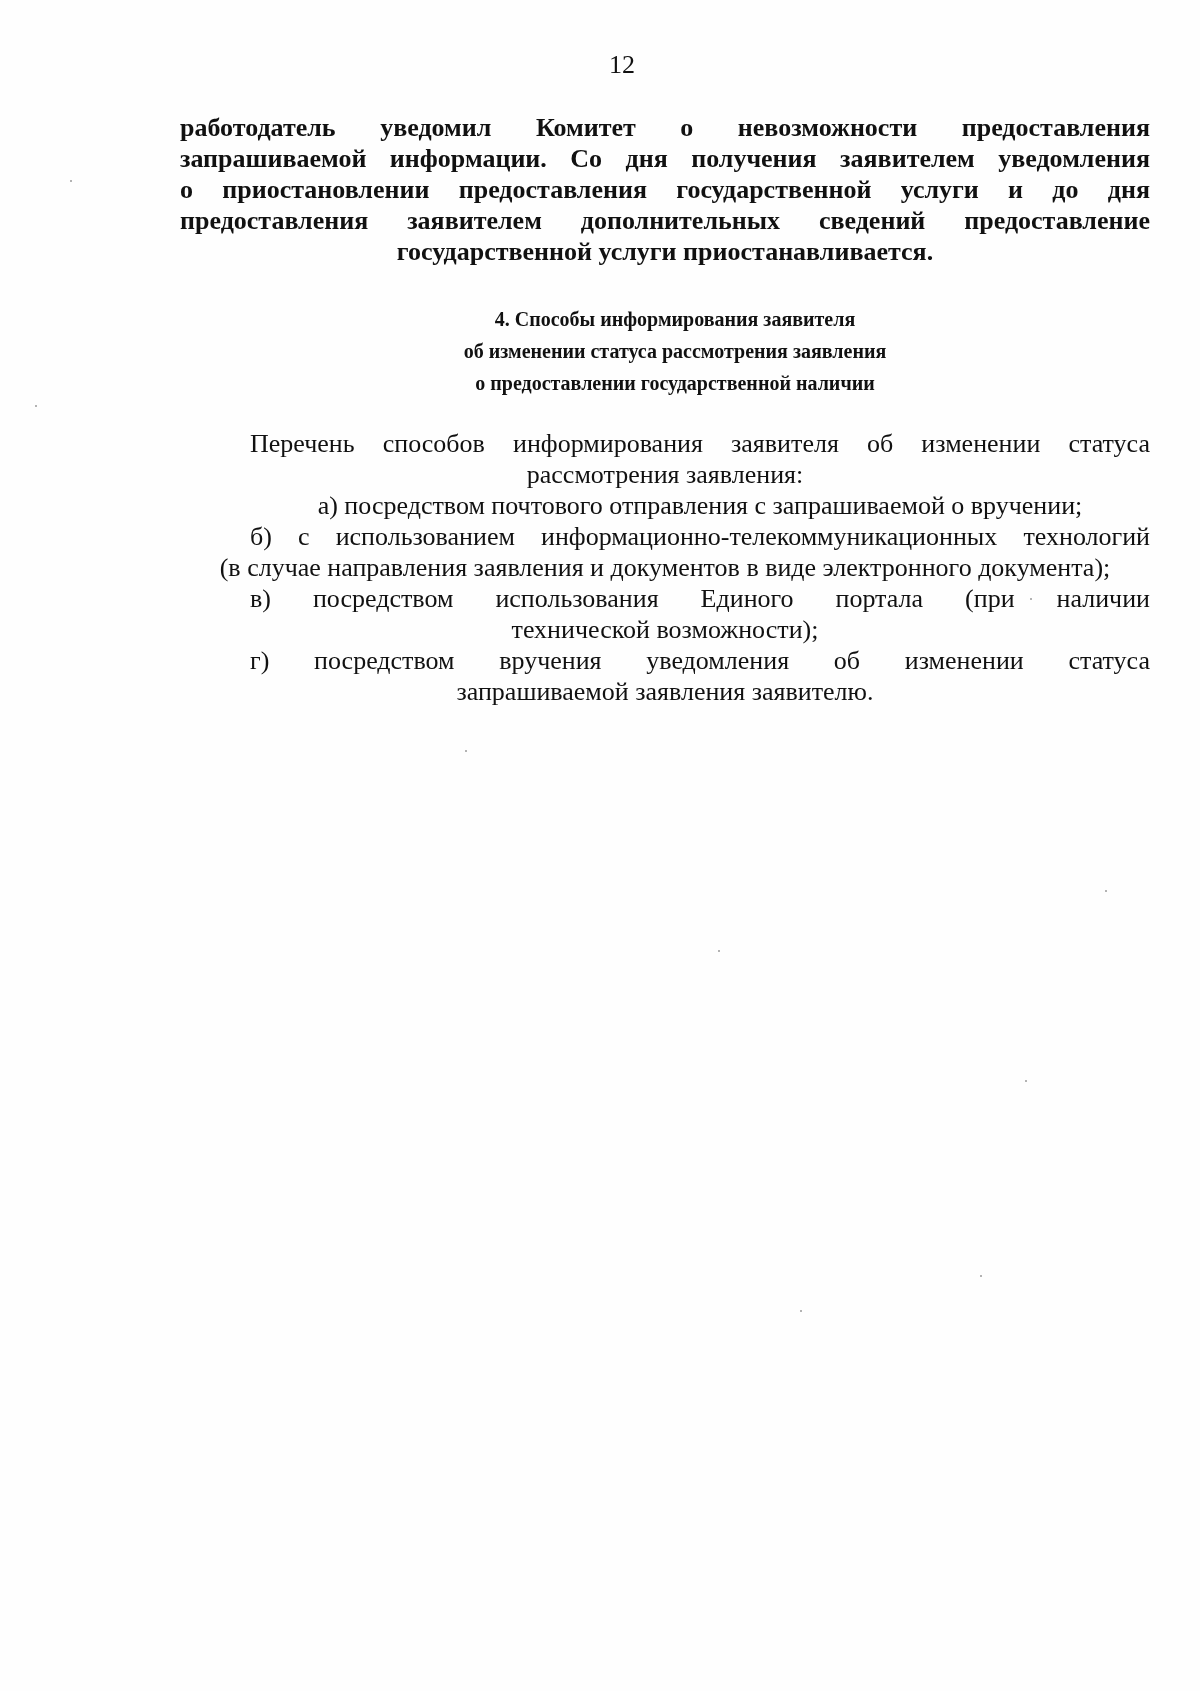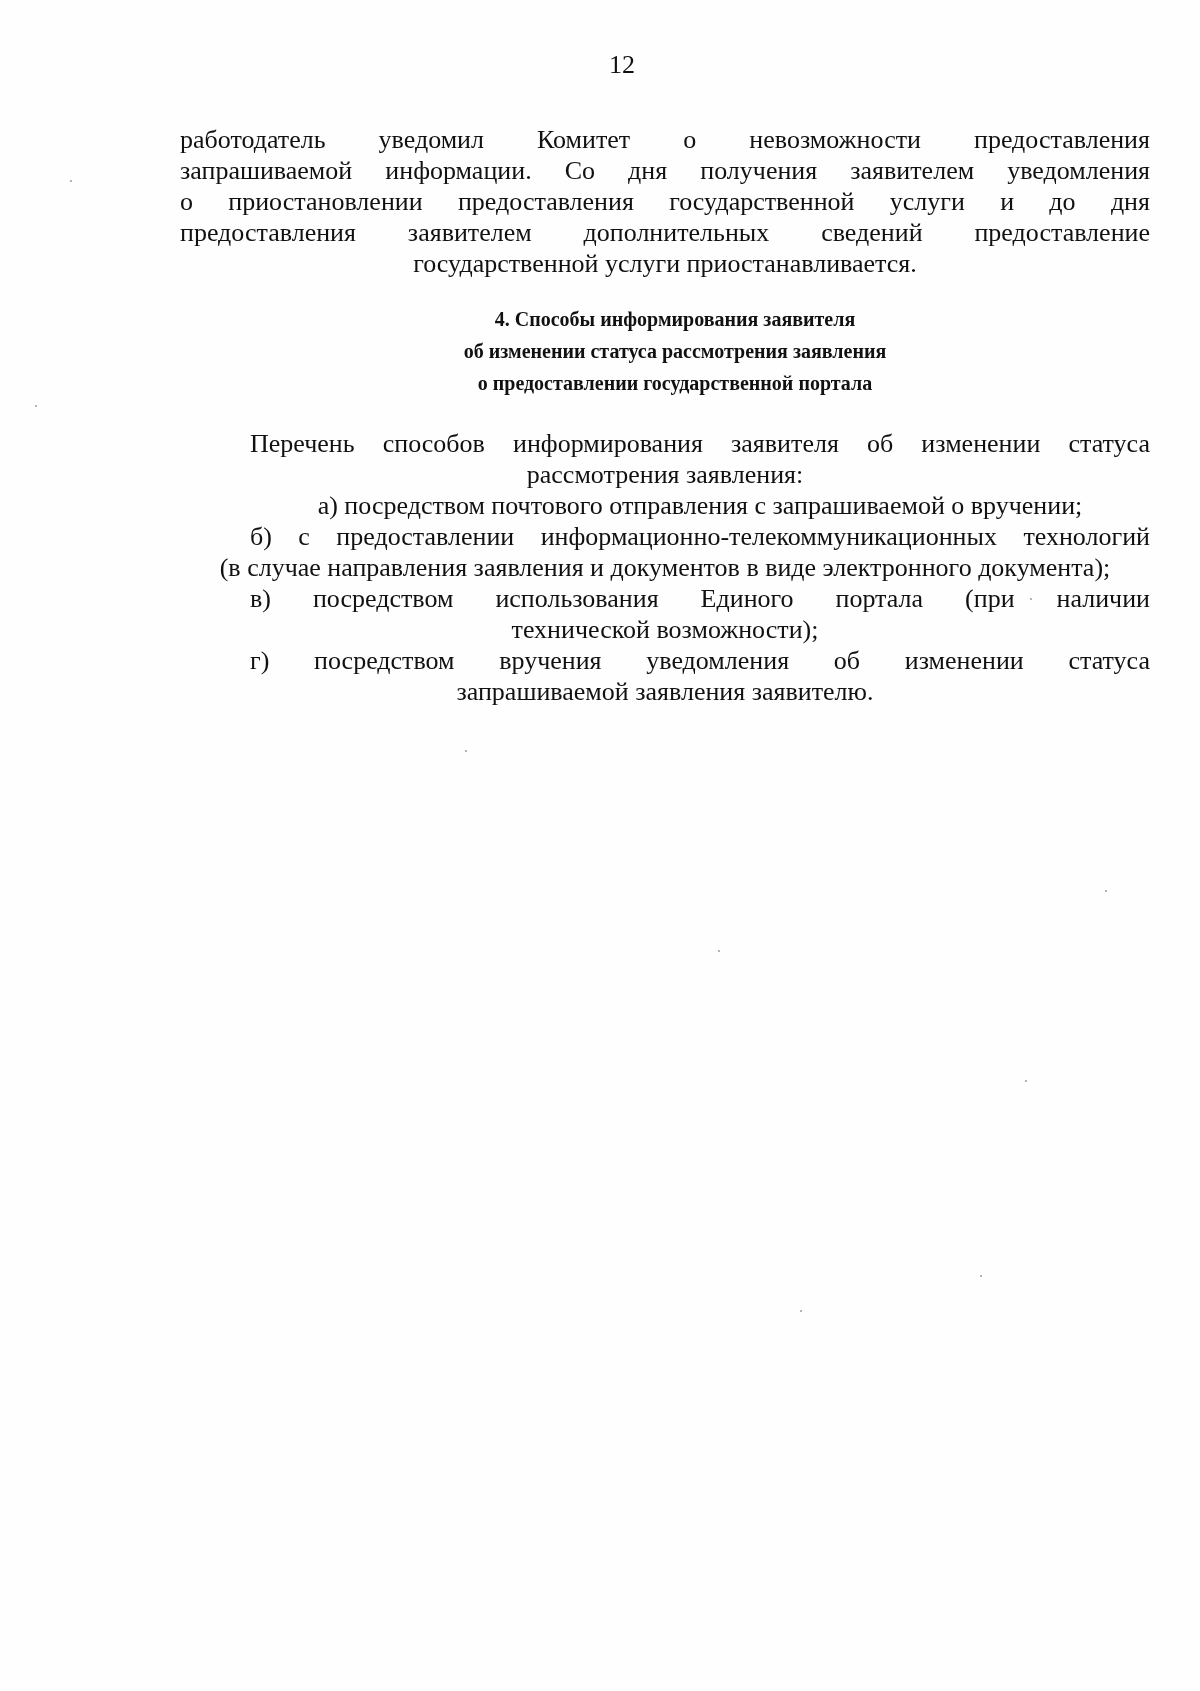--- a/index.html
+++ b/index.html
@@ -32,41 +32,41 @@
   .heading div { margin: 0; }
   .speck { position: absolute; width: 2px; height: 2px; background: #9a9a9a; border-radius: 1px; }
 </style>
 </head>
 <body>
 
 <div class="page">
 
   <div class="page-number">12</div>
 
-  <div class="body-text" style="top:124px;">
+  <div class="body-text" style="top:112px;font-weight:bold;">
     <p class="just">работодатель уведомил Комитет о невозможности предоставления</p>
     <p class="just">запрашиваемой информации. Со дня получения заявителем уведомления</p>
     <p class="just">о приостановлении предоставления государственной услуги и до дня</p>
     <p class="just">предоставления заявителем дополнительных сведений предоставление</p>
     <p class="left">государственной услуги приостанавливается.</p>
   </div>
 
   <div class="heading">
     <div>4. Способы информирования заявителя</div>
     <div>об изменении статуса рассмотрения заявления</div>
-    <div>о предоставлении государственной портала</div>
+    <div>о предоставлении государственной наличии</div>
   </div>
 
   <div class="body-text" style="top:428px;">
     <p class="just indent">Перечень способов информирования заявителя об изменении статуса</p>
     <p class="left">рассмотрения заявления:</p>
 
     <p class="left indent">а) посредством почтового отправления с запрашиваемой о вручении;</p>
 
-    <p class="just indent">б) с предоставлении информационно-телекоммуникационных технологий</p>
+    <p class="just indent">б) с использованием информационно-телекоммуникационных технологий</p>
     <p class="left">(в случае направления заявления и документов в виде электронного документа);</p>
 
     <p class="just indent">в) посредством использования Единого портала (при наличии</p>
     <p class="left">технической возможности);</p>
 
     <p class="just indent">г) посредством вручения уведомления об изменении статуса</p>
     <p class="left">запрашиваемой заявления заявителю.</p>
   </div>
 
   <span class="speck" style="left:70px;top:180px;"></span>

